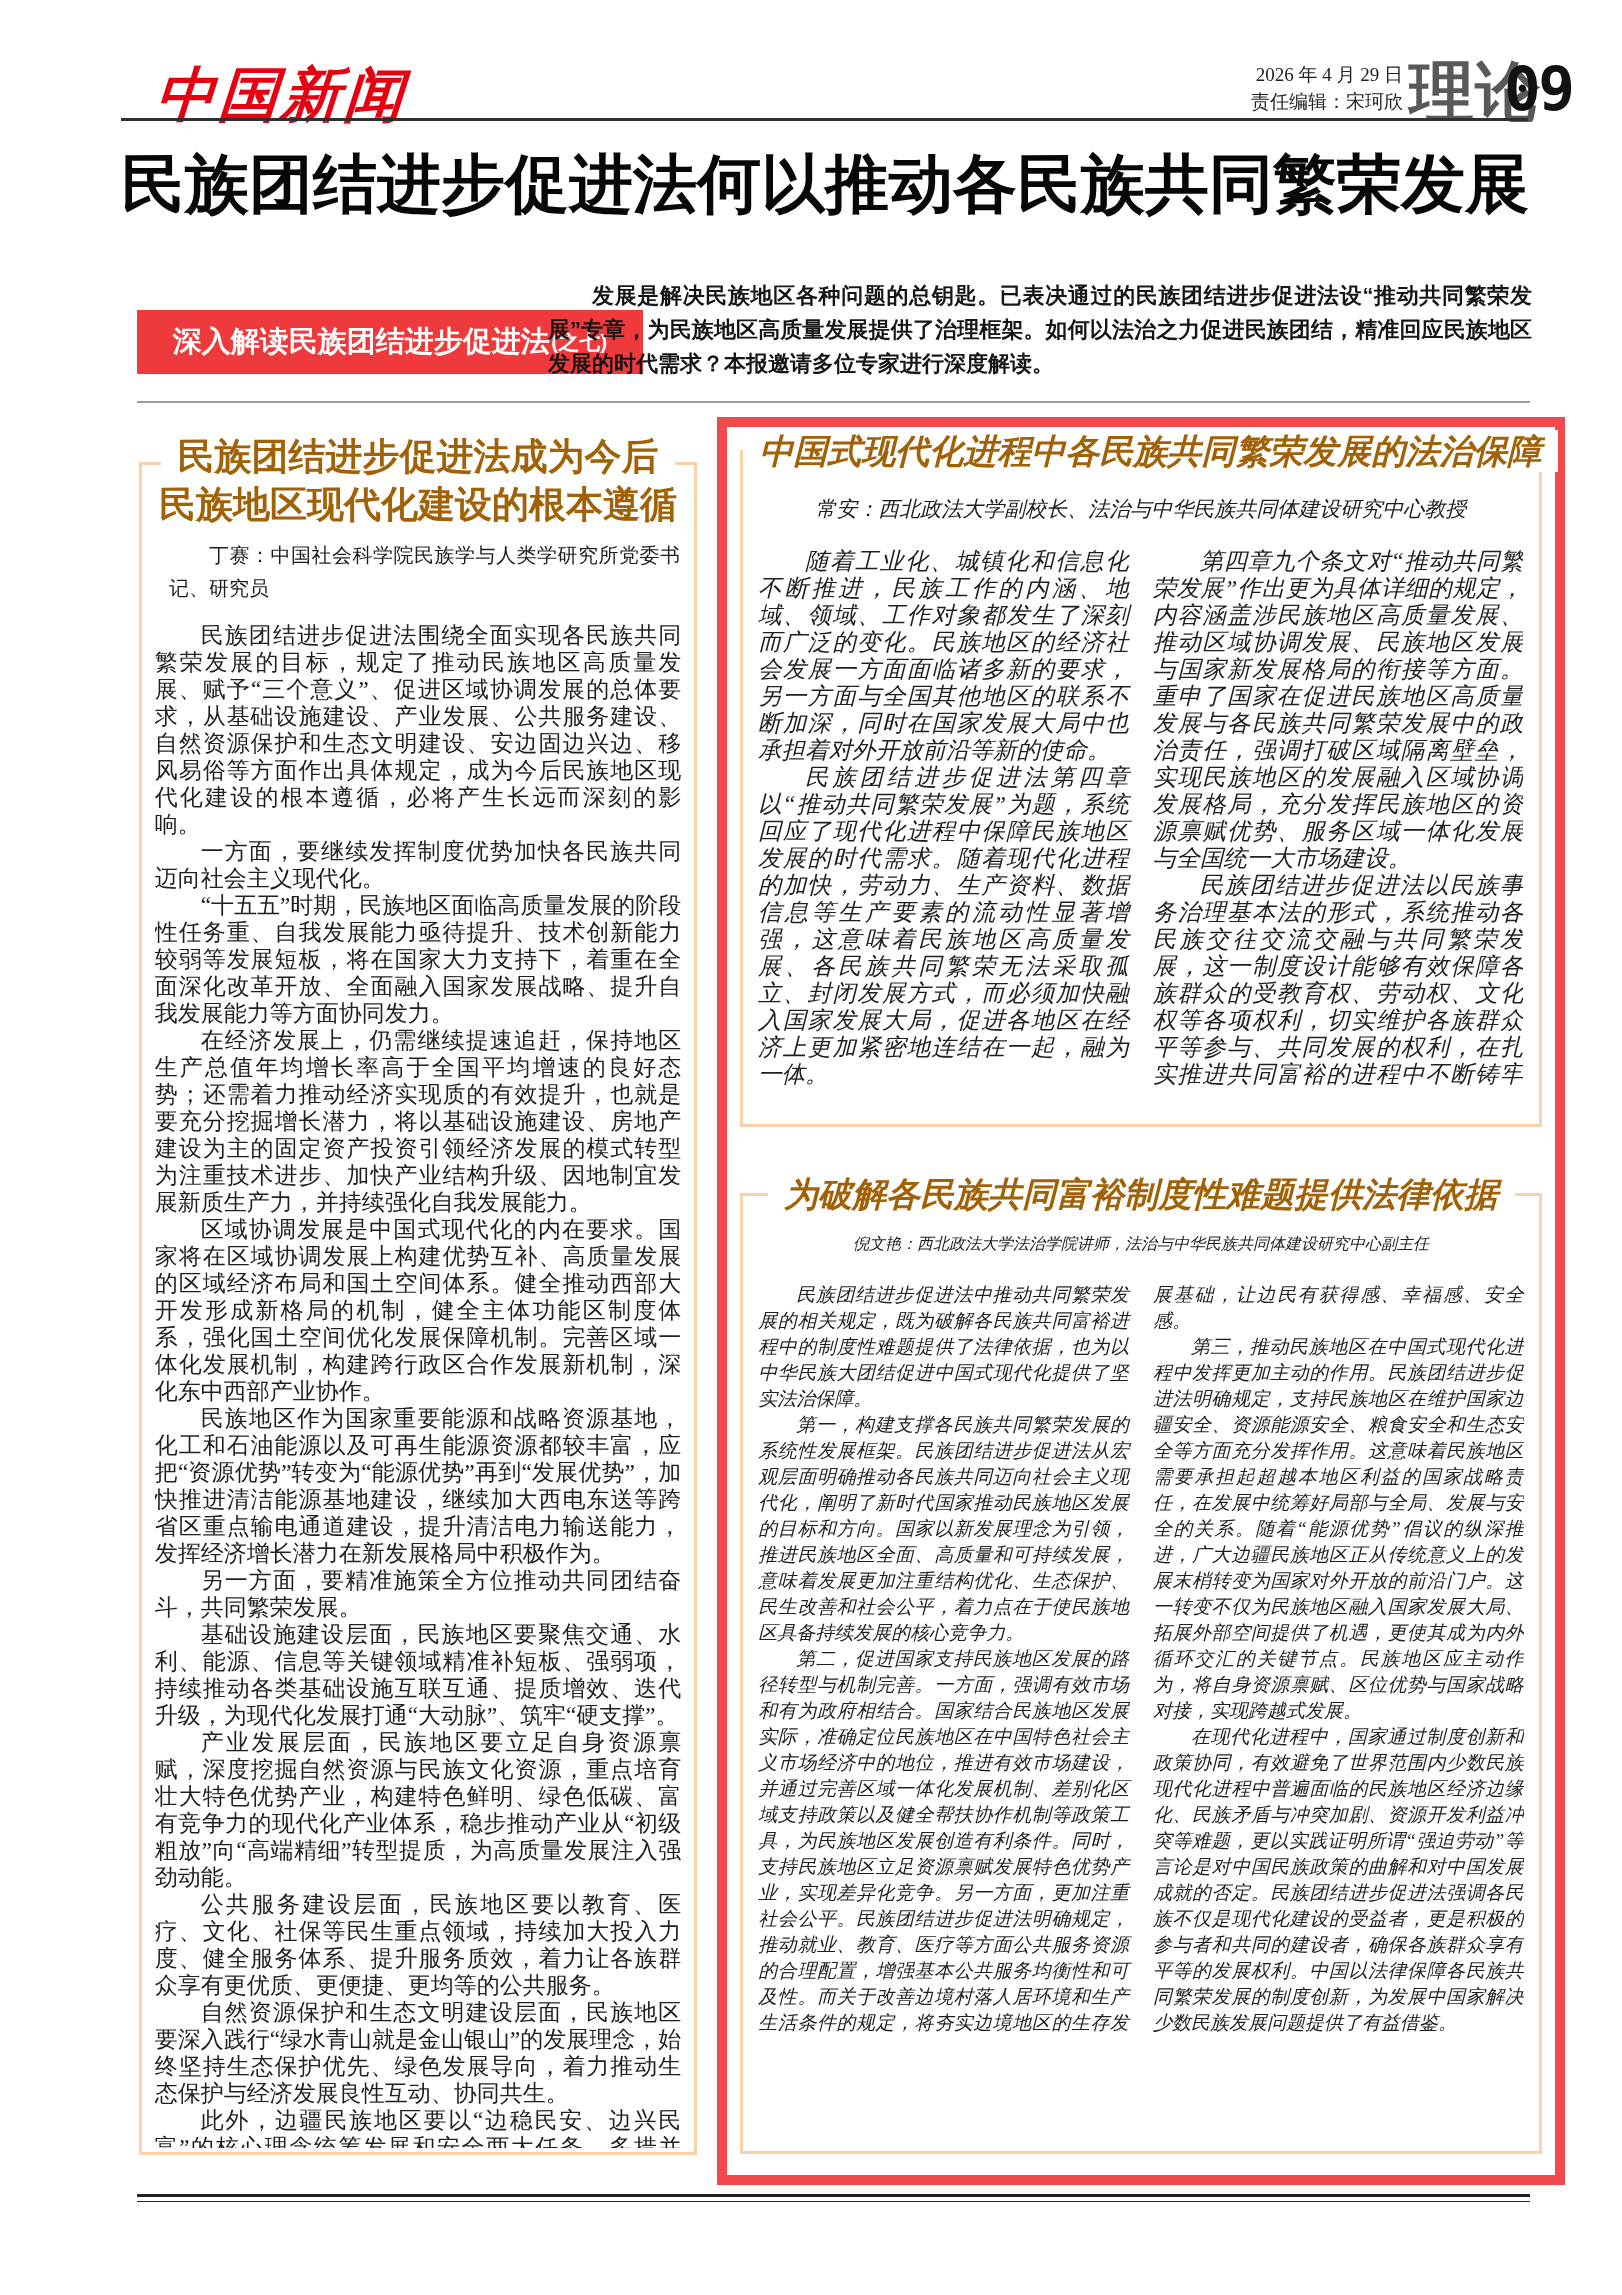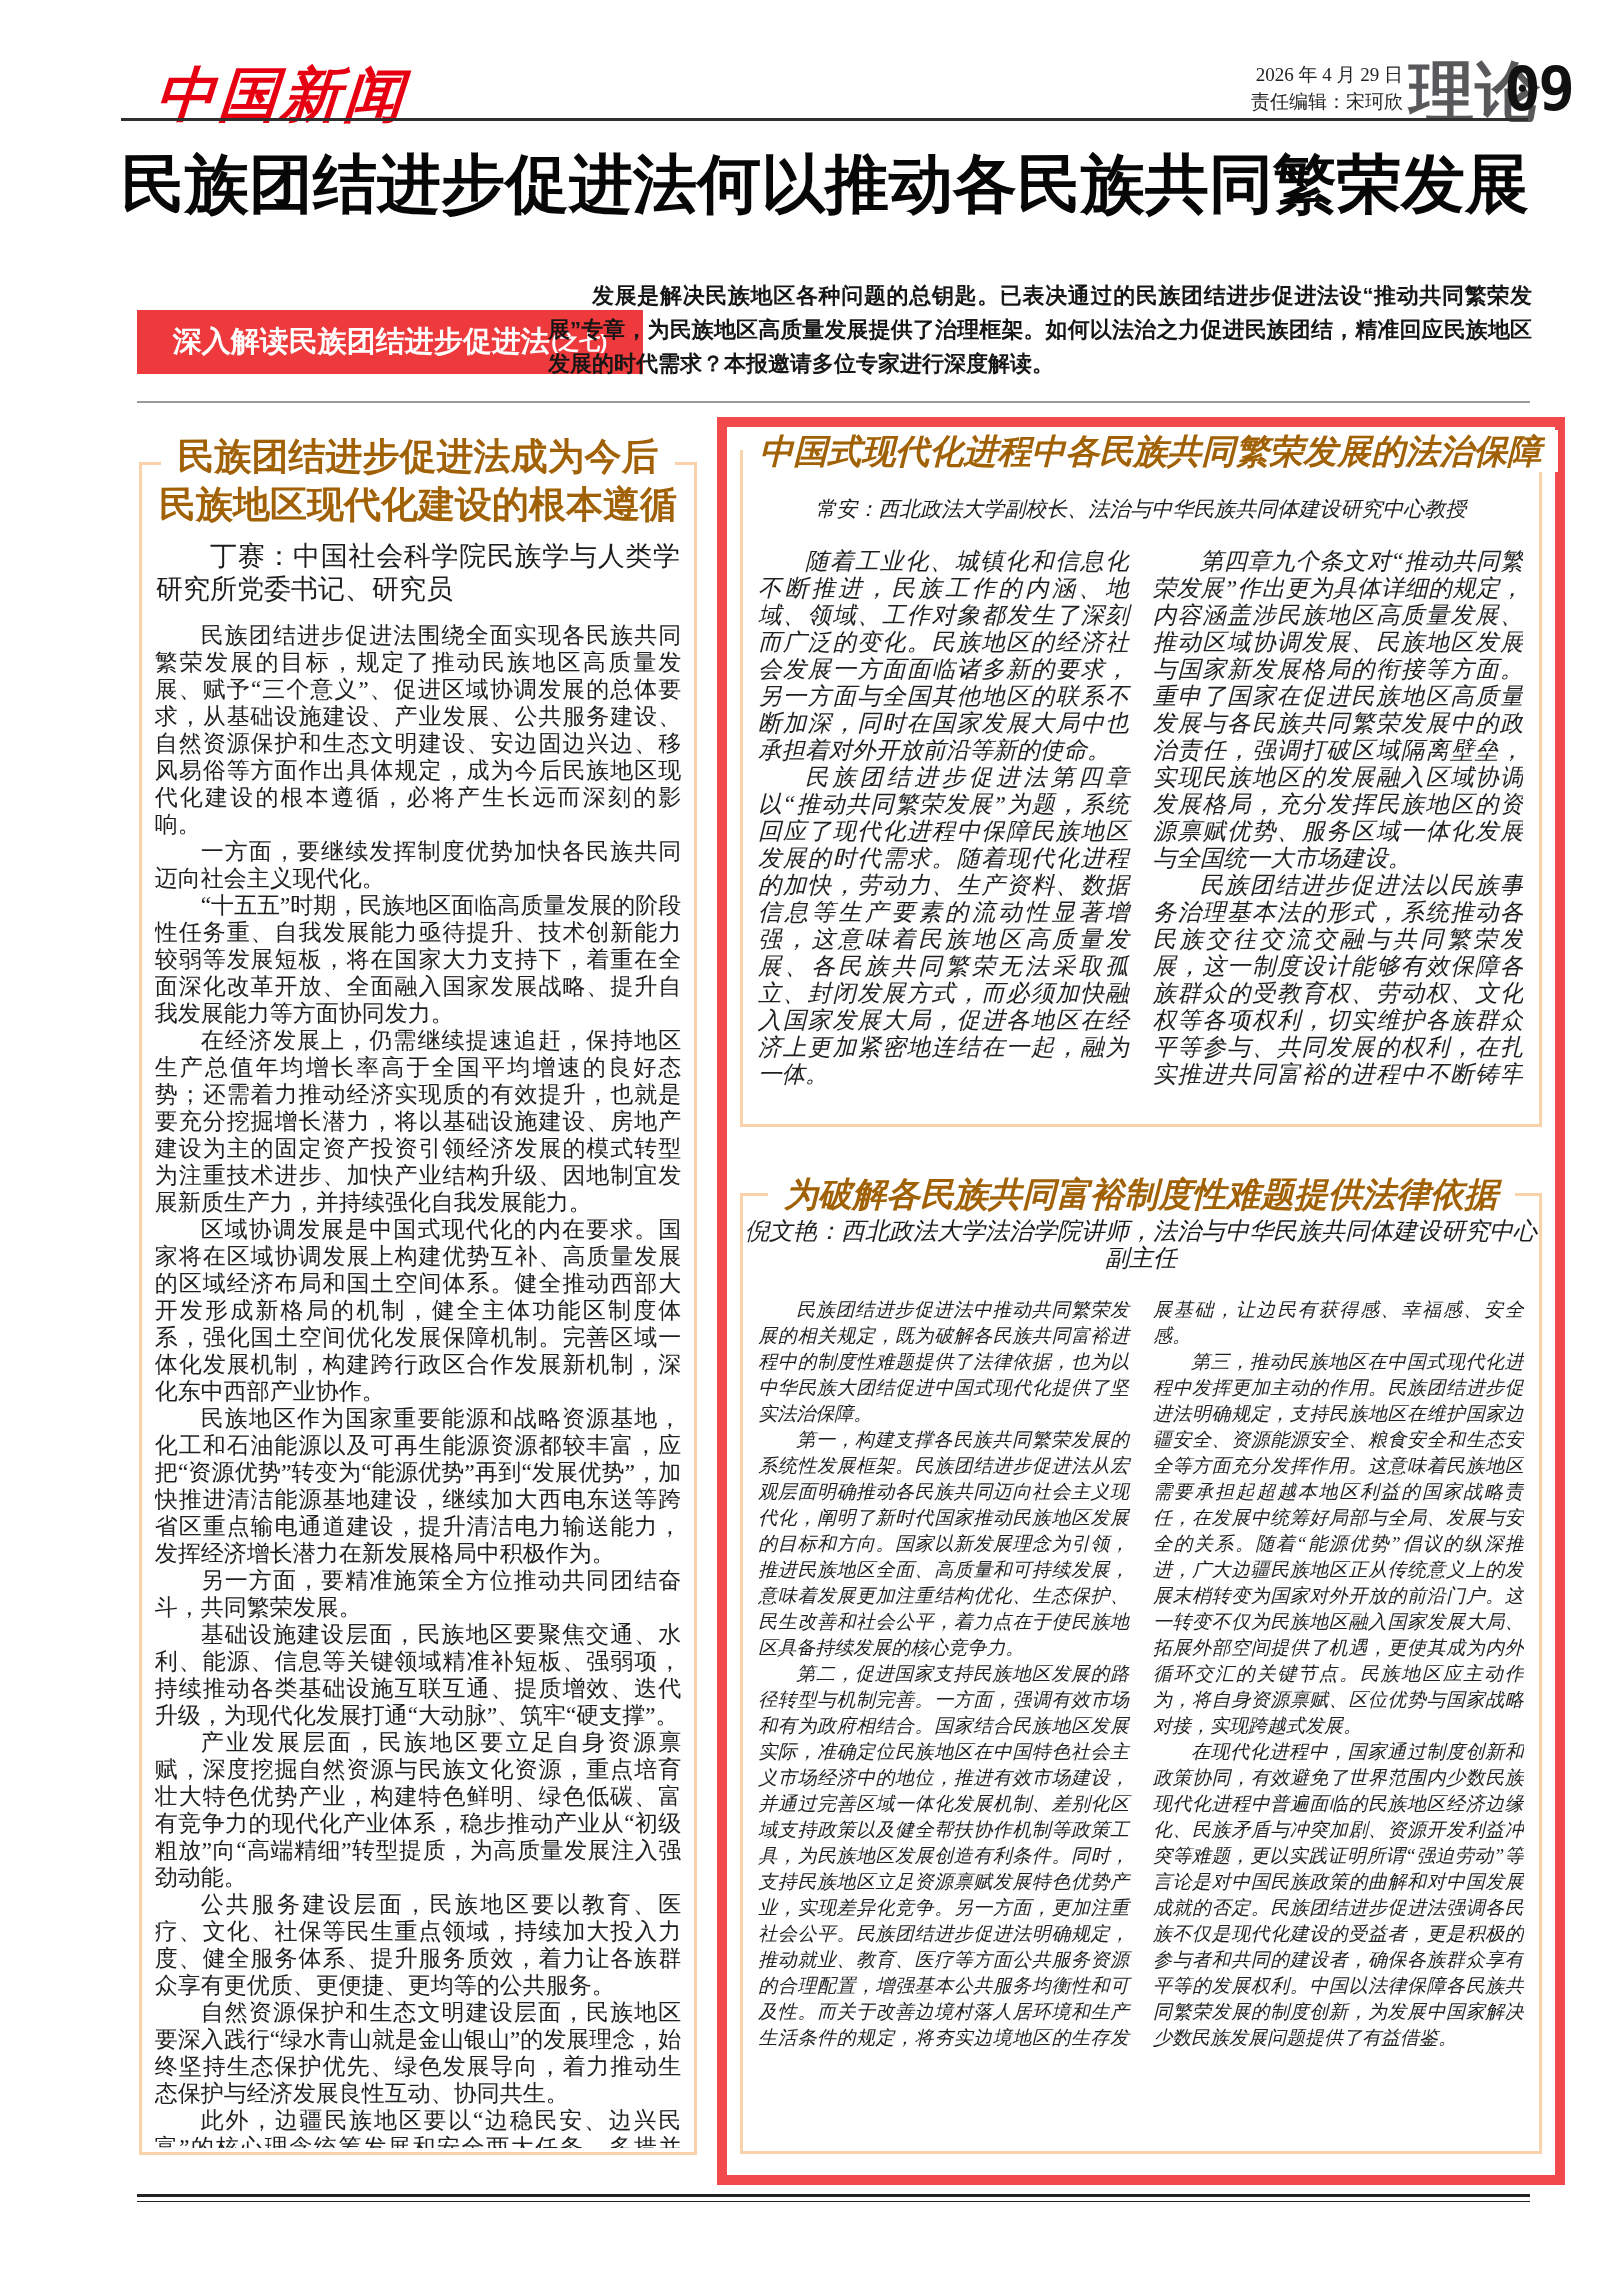--- a/index.html
+++ b/index.html
@@ -89,44 +89,44 @@
     color:#1c1c1c;
   }
   .bodytext p{
     margin:0;text-align:justify;text-indent:2em;
     color:#1f1f1f;
   }
   
   .art1-frame{left:139px;top:462px;width:558px;height:1693px;box-sizing:border-box;overflow:visible;}
   .art1-title{top:-32px;font-size:37px;line-height:48px;}
   .art1-author{
-    margin:74px 14px 0 14px;
-    font-size:27px;line-height:33px;
+    margin:74px 14px 0 27px;
+    font-size:20px;line-height:33px;
     text-align:justify;text-indent:2em;
   }
   .art1-body{
     margin:16.5px 12.7px 0 12.7px;
     font-size:23px;line-height:27px;
     overflow:hidden;height:1526px;
   }
   
   .redbox{
     position:absolute;left:717px;top:417px;width:848px;height:1768px;
     border:10.2px solid #f2494c;box-sizing:border-box;background:#ffffff;font-style:italic;
   }
   .frame-a{left:12.7px;top:23px;width:802px;height:677px;box-sizing:border-box;}
   .frame-b{left:13px;top:766px;width:802px;height:961px;box-sizing:border-box;}
   .art2-title,.art3-title{top:-23px;font-size:34px;line-height:42px;white-space:nowrap;}
   .art2-author{
     margin-top:42px;text-align:center;
     font-size:21px;line-height:28px;
   }
   .art3-author{
-    margin-top:22px;text-align:center;
-    font-size:24px;line-height:27px;
+    margin-top:34px;text-align:center;
+    font-size:16px;line-height:27px;
   }
   .art2-body{
     margin:25.4px 15.3px 0 15.3px;
     font-size:23.5px;line-height:27px;
     column-count:2;column-gap:24px;
     overflow:hidden;height:560px;
   }
   .art3-body{
     margin:25.4px 15.3px 0 15.3px;
     font-size:19px;line-height:26px;

